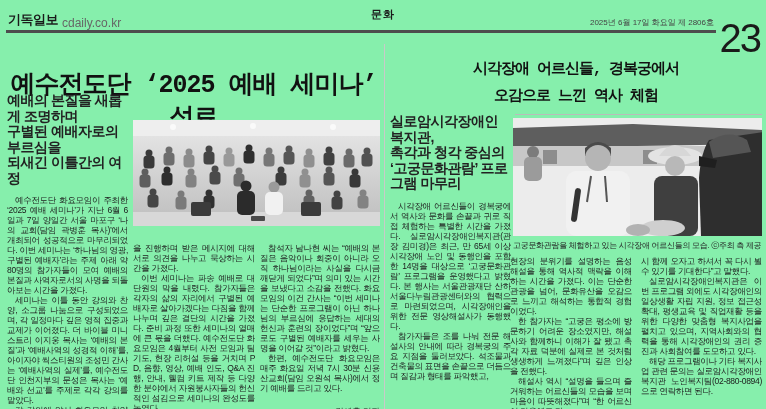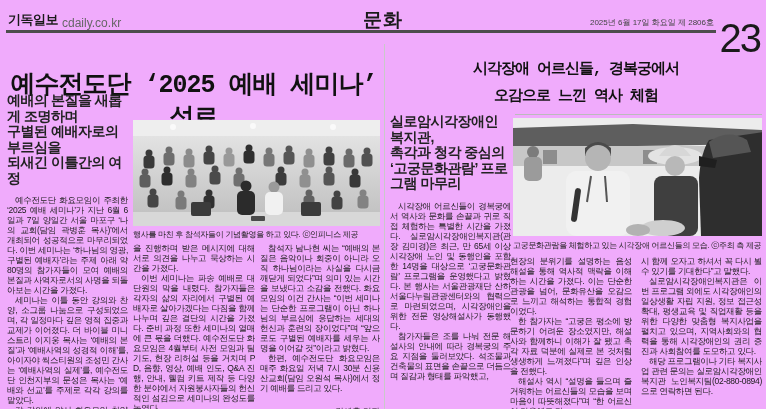--- a/index.html
+++ b/index.html
@@ -1,22 +1,22 @@
 <!DOCTYPE html>
 <html><head>
 <meta charset="utf-8">
 <style>
   html,body{margin:0;padding:0;background:#f2f2f2;}
-  .page{position:relative;width:766px;height:409px;background:#f0abfc;overflow:hidden;
+  .page{position:relative;width:766px;height:409px;background:#86efac;overflow:hidden;
         font-family:"Liberation Sans","DejaVu Sans",sans-serif;color:#1a1a1a;}
   
   .masthead{position:absolute;left:0;top:0;width:766px;height:34px;}
   .brand{position:absolute;left:8px;top:11px;font-size:13px;font-weight:bold;letter-spacing:-0.5px;}
   .site{position:absolute;left:62px;top:16px;font-size:12px;color:#666;}
-  .section-name{position:absolute;left:0;right:0;top:7px;text-align:center;font-size:19px;font-weight:bold;letter-spacing:1px;}
+  .section-name{position:absolute;left:0;right:0;top:7px;text-align:center;font-size:11px;font-weight:bold;letter-spacing:1px;}
   .issue-info{position:absolute;right:52px;top:17px;font-size:8px;color:#444;}
   .page-number{position:absolute;right:6px;top:16px;font-size:40px;font-weight:400;letter-spacing:-2px;color:#1a1a1a;
                font-family:"Liberation Sans",sans-serif;}
   .header-rule{position:absolute;left:6px;right:50px;top:30px;height:3px;background:#4d4d4d;}
   
   .divider-v{position:absolute;left:384px;top:44px;bottom:0;width:1px;background:#c9c9c9;}
   .article{position:absolute;top:44px;height:365px;overflow:hidden;}
   .article.left{left:7px;width:373px;}
   .article.right{left:390px;width:372px;}
   .headline{position:absolute;left:0;right:0;text-align:center;font-family:Liberation Mono, monospace;
@@ -122,21 +122,20 @@
           <use href="#pers" x="230" y="73" fill="#828282"></use>
         <circle cx="113" cy="66" r="5.5" fill="#2b2b2b"></circle>
           <rect x="104" y="71" width="18" height="24" rx="5" fill="#2b2b2b"></rect>
         <circle cx="141" cy="67" r="5.5" fill="#9a9a9a"></circle>
           <rect x="132" y="72" width="18" height="23" rx="5" fill="#f1f1f1"></rect>
         <rect x="58" y="82" width="20" height="14" rx="2" fill="#3b3b3b"></rect>
         <rect x="168" y="82" width="20" height="14" rx="2" fill="#3b3b3b"></rect>
         <rect x="118" y="96" width="14" height="5" rx="1" fill="#4a4a4a"></rect>
       </svg>
     </figure>
-    <figcaption class="caption cap-left">행사를 마친 후 참석자들이 기념촬영을 하고 있다. ⓒ인피니스 제공</figcaption>
 
     <div class="col col-l2">
       <p class="bp">을 진행하며 받은 메시지에 대해 서로 의견을 나누고 묵상하는 시간을 가졌다.</p>
       <p class="bp indent">이번 세미나는 파송 예배로 대단원의 막을 내렸다. 참가자들은 각자의 삶의 자리에서 구별된 예배자로 살아가겠다는 다짐을 함께 나누며 깊은 결단의 시간을 가졌다. 준비 과정 또한 세미나의 열매에 큰 몫을 더했다. 예수전도단 화요모임은 4월부터 사전 모임과 팀 기도, 현장 리허설 등을 거치며 PD, 음향, 영상, 예배 인도, Q&amp;A 진행, 안내, 웰컴 키트 제작 등 다양한 분야에서 자원봉사자들의 헌신적인 섬김으로 세미나의 완성도를 높였다.</p>
     </div>
 
     <div class="col col-l3">
       <p class="bp indent">참석자 남나현 씨는 “예배의 본질은 음악이나 회중이 아니라 오직 하나님이라는 사실을 다시금 깨닫게 되었다”며 의미 있는 시간을 보냈다고 소감을 전했다. 화요모임의 이건 간사는 “이번 세미나는 단순한 프로그램이 아닌 하나님의 부르심에 응답하는 세대의 헌신과 훈련의 장이었다”며 “앞으로도 구별된 예배자를 세우는 사명을 이어갈 것”이라고 밝혔다.</p>
       <p class="bp indent">한편, 예수전도단 화요모임은 매주 화요일 저녁 7시 30분 신용산교회(담임 오원석 목사)에서 정기 예배를 드리고 있다.</p>
       <div class="byline">김세훈 기자</div>

